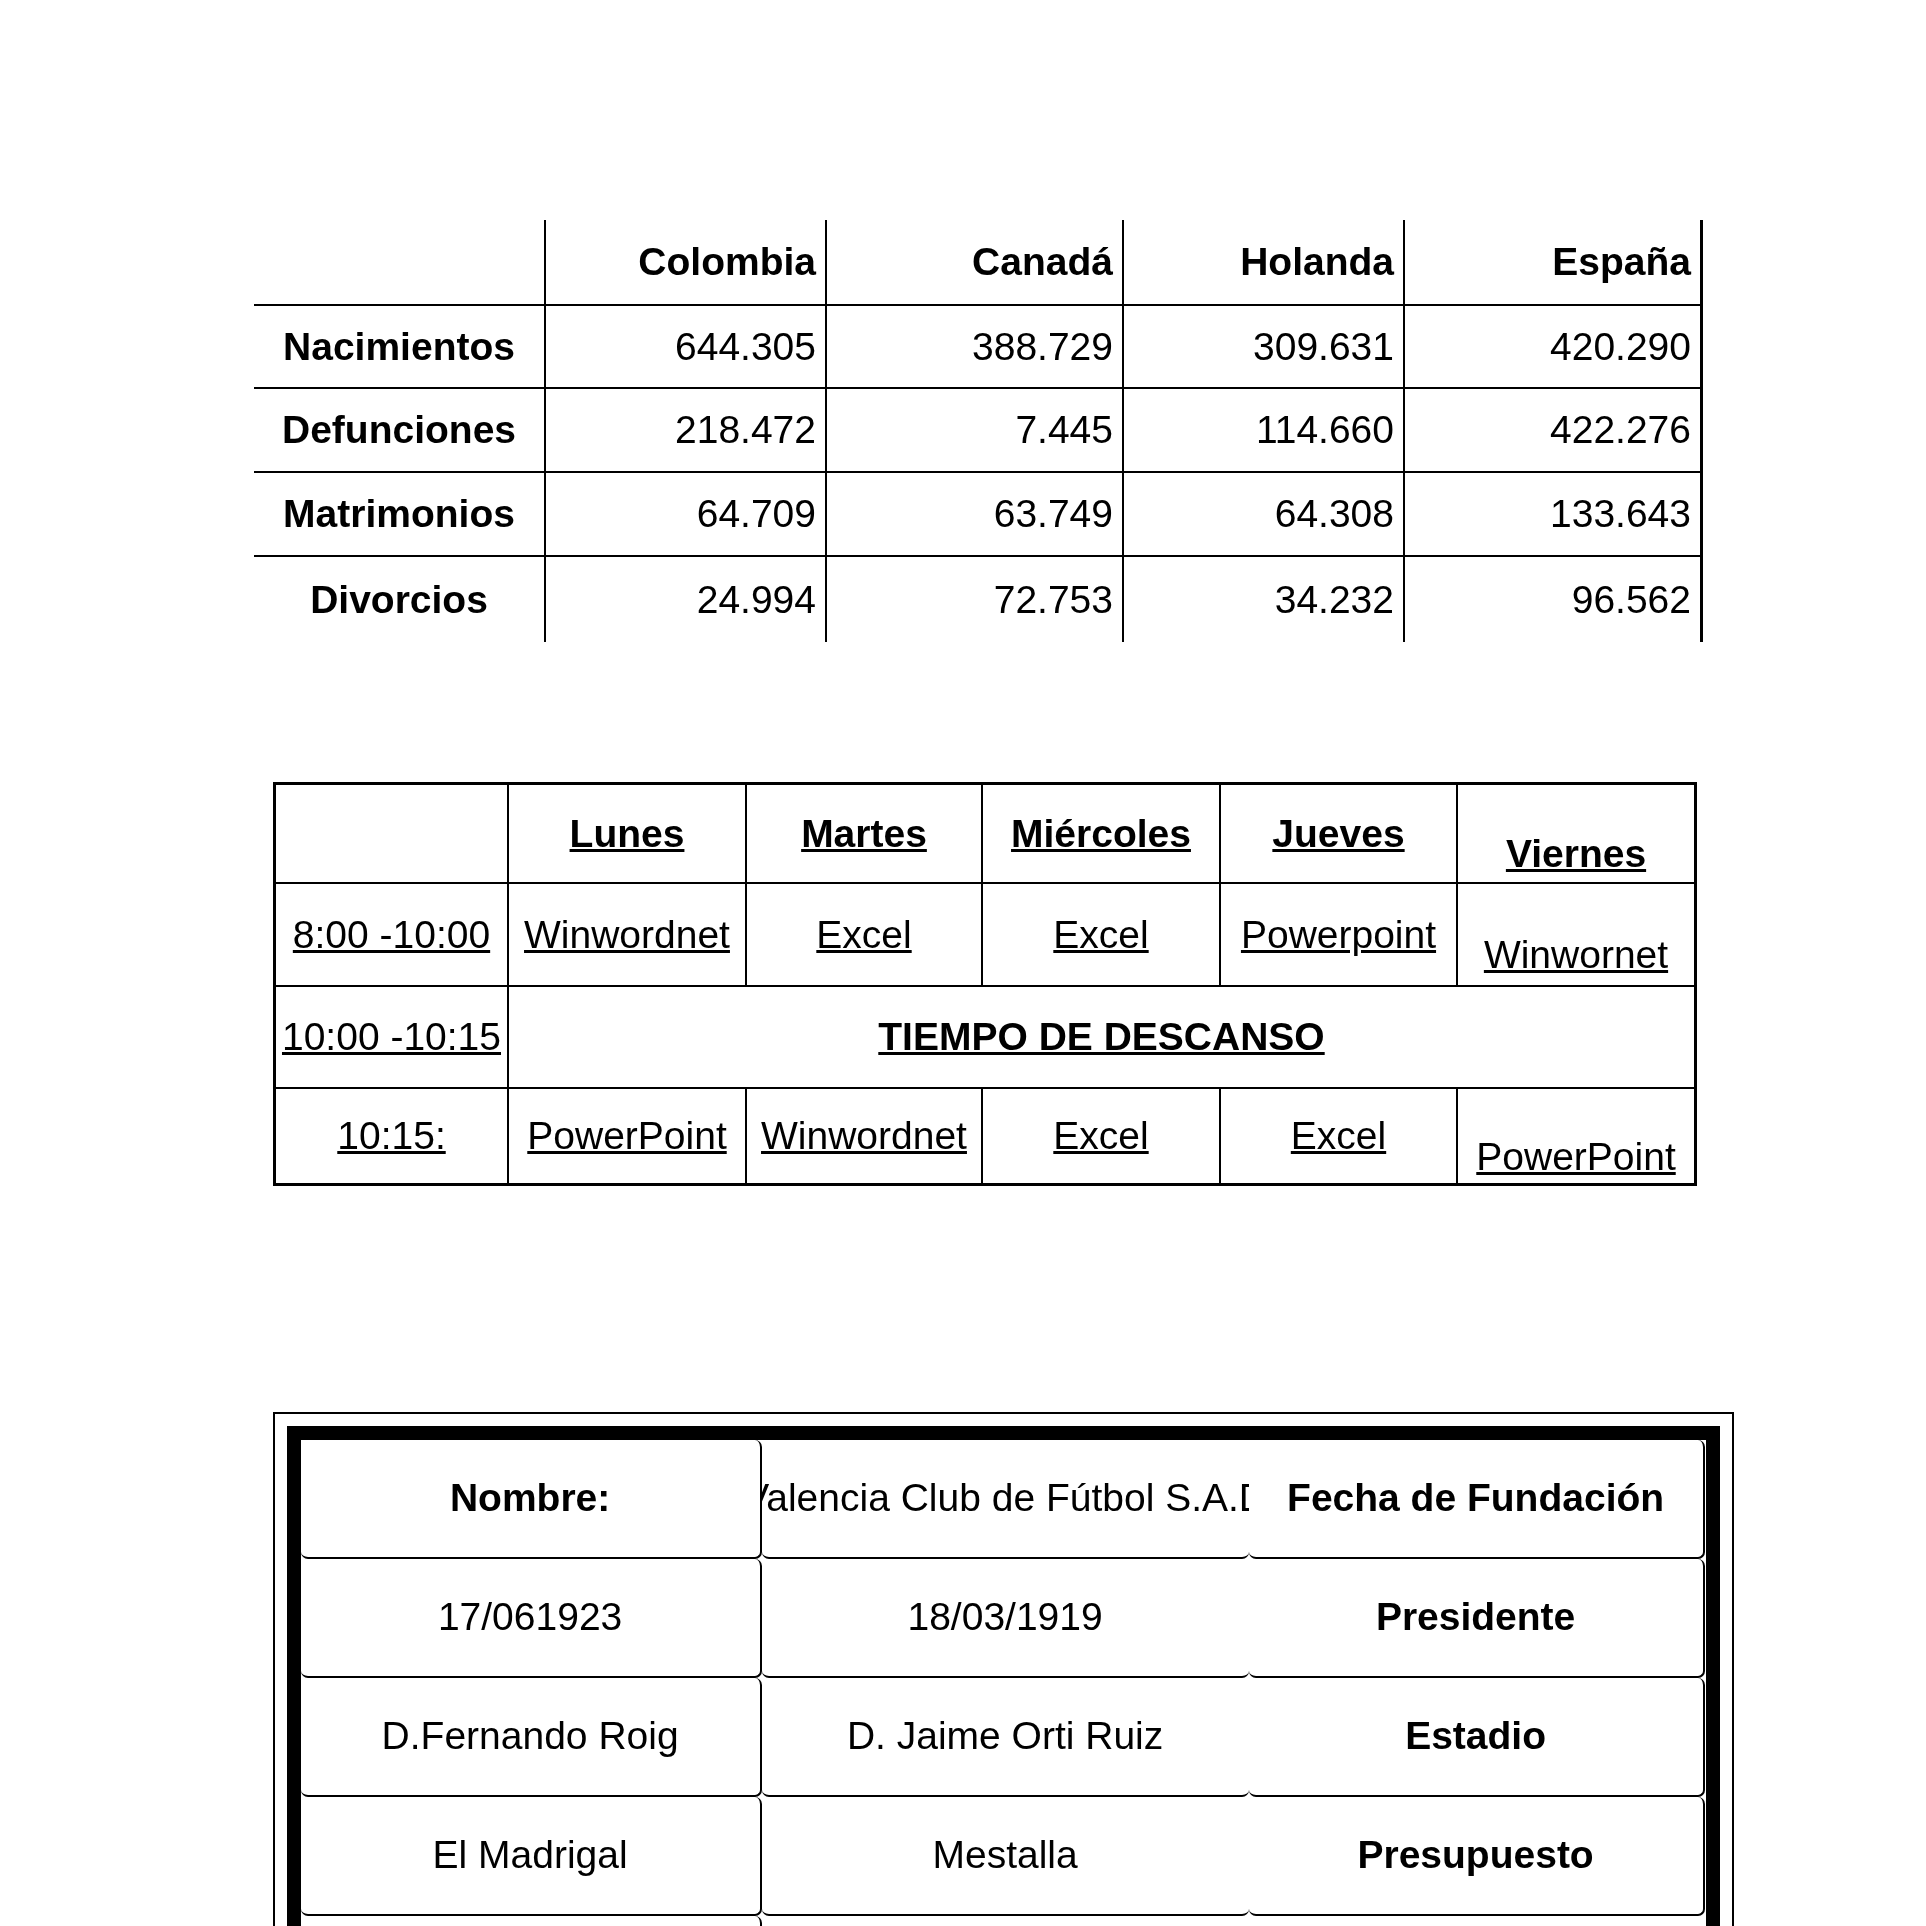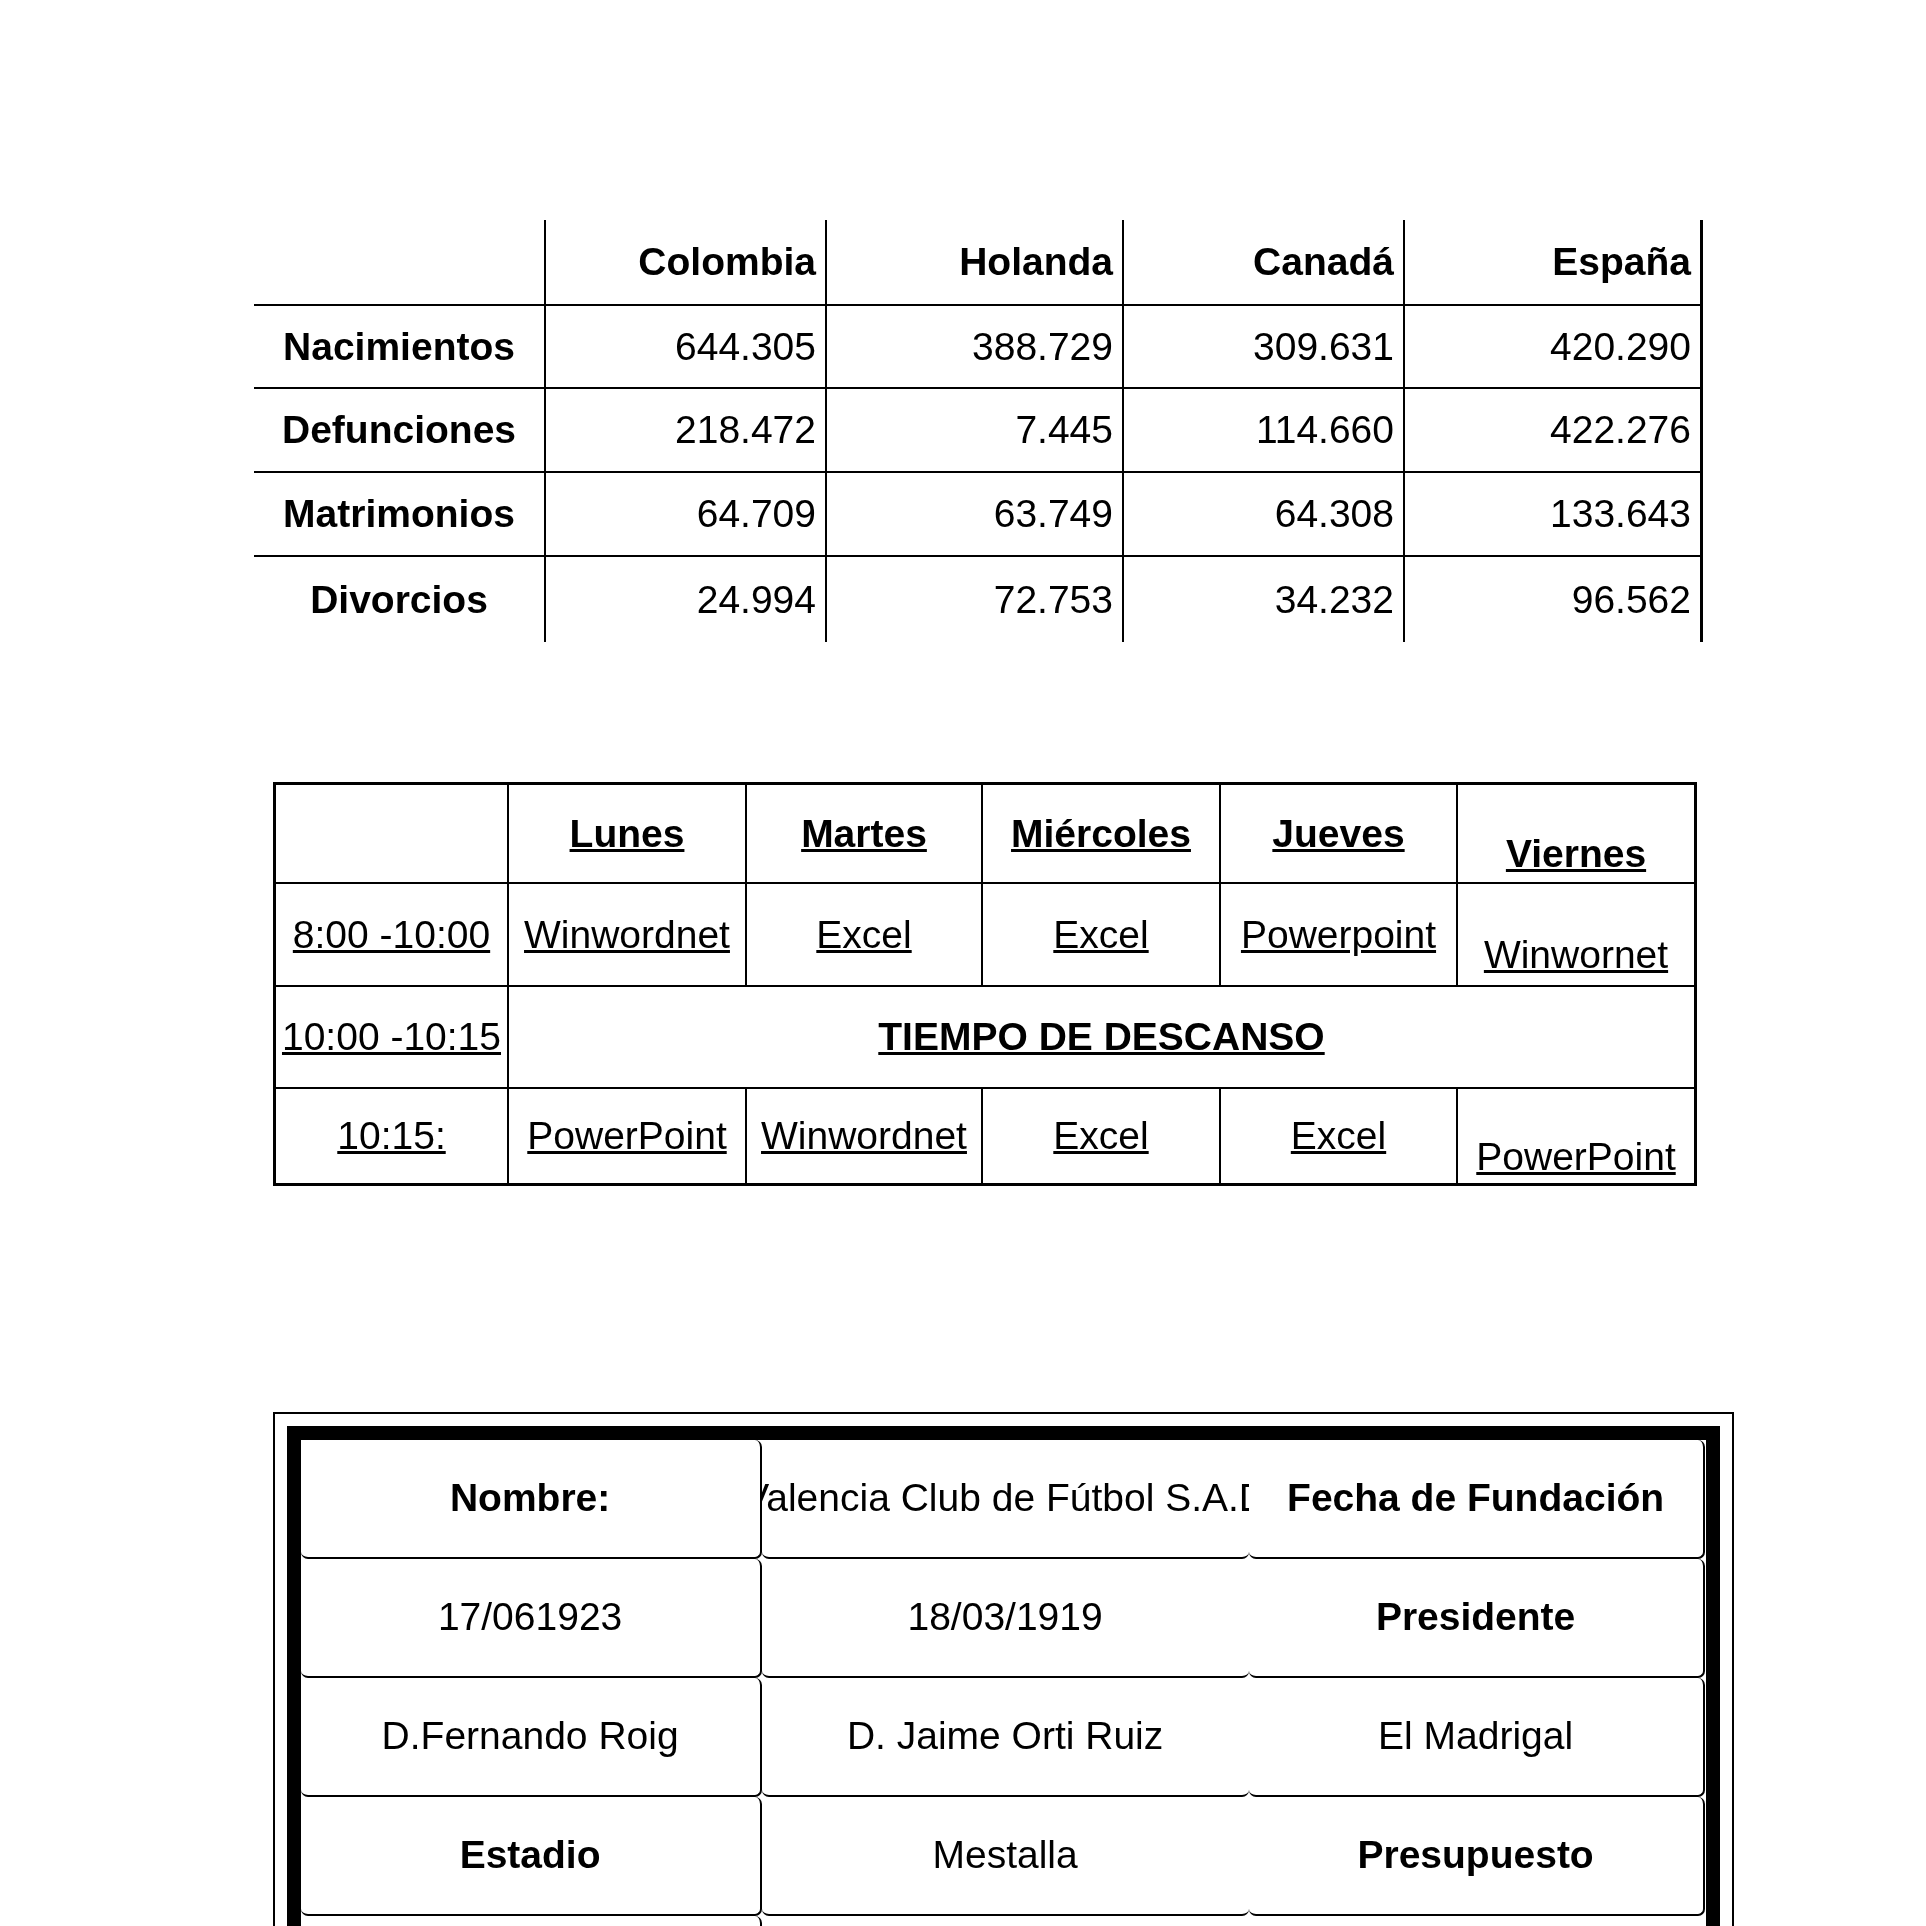--- a/index.html
+++ b/index.html
@@ -57,22 +57,22 @@
   }
   #t3 .cell{border-right:2.3px solid #000;border-bottom:2.3px solid #000;border-radius:7px;}
   #t3 .lc{border-right:none;}
 </style>
 </head>
 <body>
 
 <div id="t1">
   <div class="cell hb"></div>
   <div class="cell hb bold right">Colombia</div>
+  <div class="cell hb bold right">Canadá</div>
   <div class="cell hb bold right">Holanda</div>
-  <div class="cell hb bold right">Canadá</div>
   <div class="cell hb bold right re">España</div>
 
   <div class="cell hb bold">Nacimientos</div>
   <div class="cell hb right">644.305</div>
   <div class="cell hb right">388.729</div>
   <div class="cell hb right">309.631</div>
   <div class="cell hb right re">420.290</div>
 
   <div class="cell hb bold">Defunciones</div>
   <div class="cell hb right">218.472</div>
@@ -125,22 +125,22 @@
     <div class="cell lc">Valencia Club de Fútbol S.A.D</div>
 
     <div class="cell bold">Fecha de Fundación</div>
     <div class="cell">17/061923</div>
     <div class="cell lc">18/03/1919</div>
 
     <div class="cell bold">Presidente</div>
     <div class="cell">D.Fernando Roig</div>
     <div class="cell lc">D. Jaime Orti Ruiz</div>
 
+    <div class="cell bold">Estadio</div>
     <div class="cell">El Madrigal</div>
-    <div class="cell bold">Estadio</div>
     <div class="cell lc">Mestalla</div>
 
     <div class="cell bold">Presupuesto</div>
     <div class="cell">200 Millones</div>
     <div class="cell lc">9005 Millones</div>
 
   </div>
 </div>
 
 

